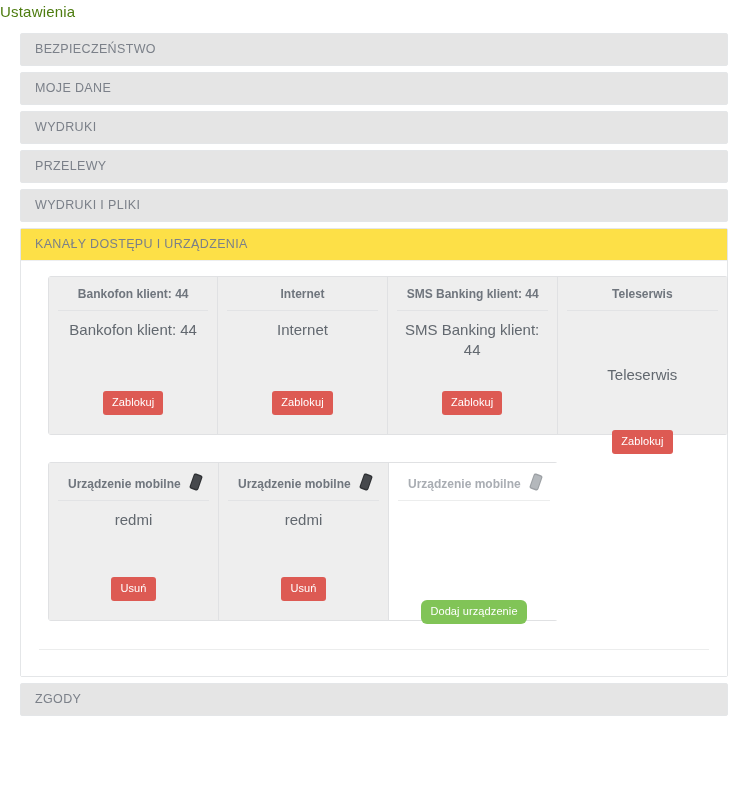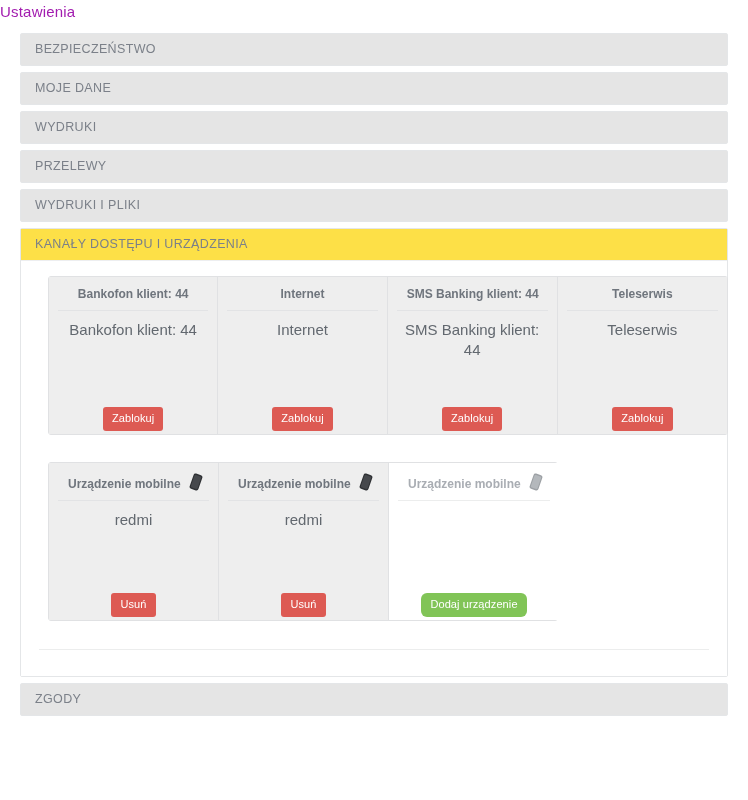--- a/index.html
+++ b/index.html
@@ -17,21 +17,21 @@
     position: relative;
   }
 
   
   .page-title {
     position: absolute;
     left: 0px;
     top: 3px;
     font-size: 15px;
     font-weight: 400;
-    color: #a21caf;
+    color: #4d7c0f;
     letter-spacing: 0.2px;
   }
 
   
   .accordion {
     position: absolute;
     left: 20px;
     top: 33px;
     width: 708px;
   }
@@ -82,21 +82,21 @@
   .card {
     width: 170px;
     box-sizing: border-box;
     border-right: 1px solid #e0e1e3;
     background: #eeeeee;
     display: flex;
     flex-direction: column;
     height: 157px;
     position: relative;
   }
-  .card:last-child { border-right: none; }
+  .card:last-child { border-right: none; gap: 45px; }
   .card.blank {
     background: #ffffff;
   }
 
   .card-head {
     font-size: 12px;
     font-weight: bold;
     color: #6f757d;
     text-align: center;
     padding: 10px 10px 8px 10px;
@@ -120,21 +120,21 @@
     flex: 1;
     text-align: center;
     padding: 9px 14px 0 14px;
     font-size: 15px;
     color: #62686f;
     line-height: 20px;
   }
 
   .card-foot {
     text-align: center;
-    padding-bottom: 3px;
+    padding-bottom: 19px;
   }
 
   
   .btn {
     display: inline-block;
     border: none;
     border-radius: 3px;
     color: #ffffff;
     font-family: "Liberation Sans", sans-serif;
     font-size: 11px;

